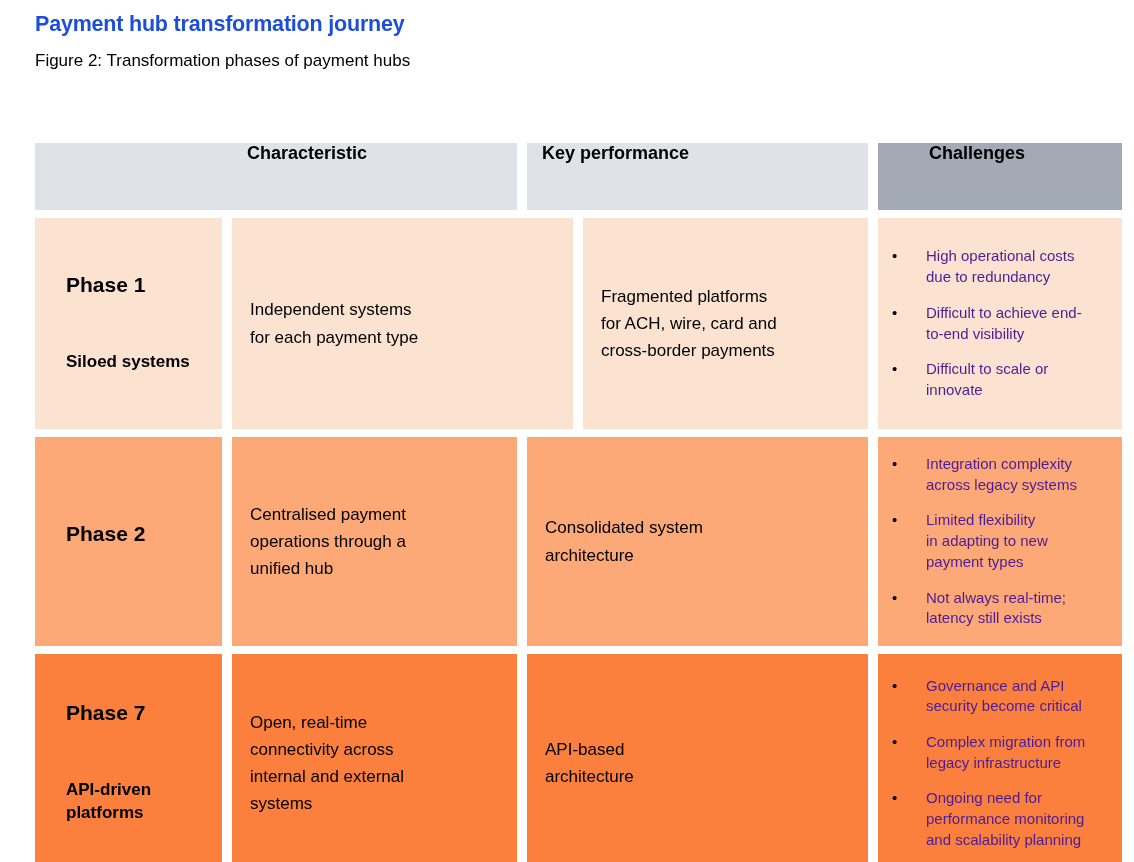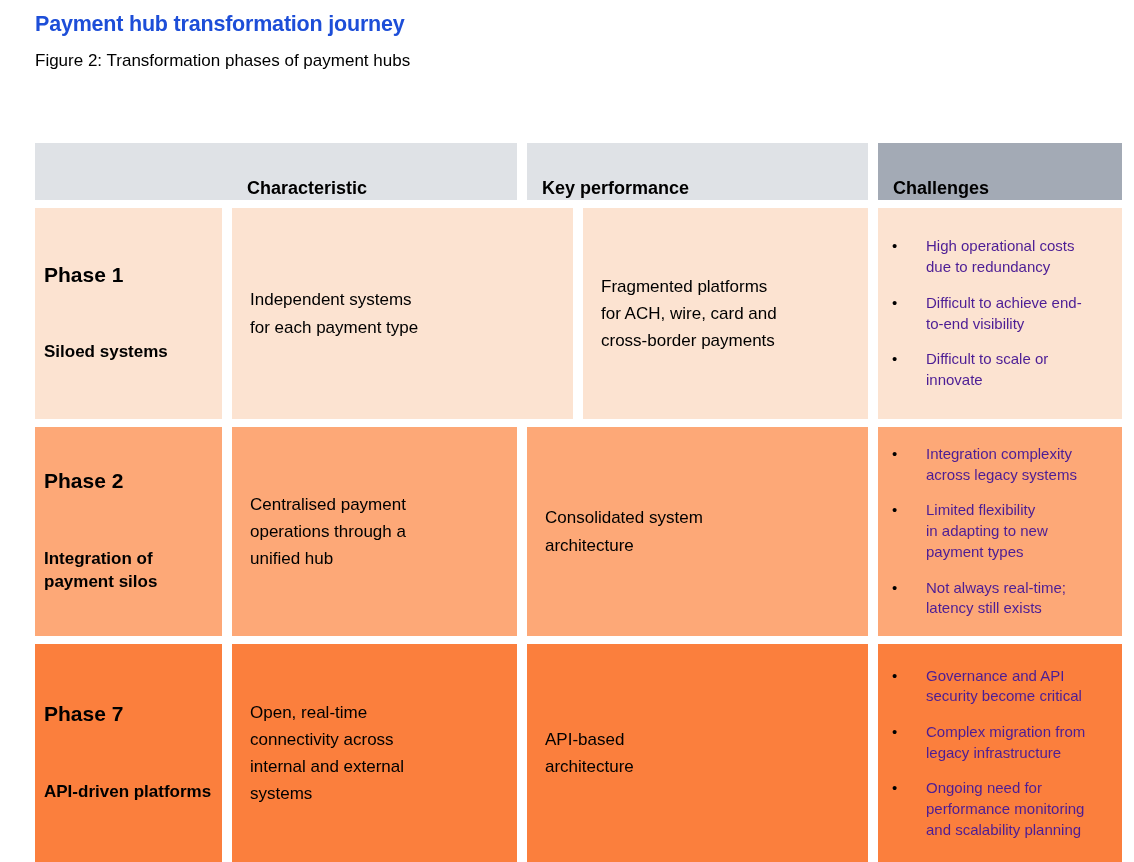--- a/index.html
+++ b/index.html
@@ -64,36 +64,37 @@
 
   
   .col-phase      { width: 187px; flex: 0 0 187px; }
   .col-char       { width: 285px; flex: 0 0 285px; }
   .col-innov      { width: 341px; flex: 0 0 341px; }
   .col-chall      { width: 244px; flex: 0 0 244px; }
 
   
   .header-row .cell {
     background: #dfe2e6;
-    height: 57px;
+    height: 67px;
     display: flex;
-    align-items: flex-end;
+    align-items: flex-start;
   }
   .header-row .col-phase {
     
   }
   .header-row .cell-label {
     font-size: 18px;
     font-weight: bold;
     line-height: 1.2;
     padding-left: 15px;
     color: #000;
   }
   .header-row .col-chall {
     background: #a3aab5;
+    padding-left: 36px;
   }
   .header-row .col-phase { padding-left: 0; }
 
   
   .header-row .col-phase { margin-right: -10px; width: 197px; flex: 0 0 197px; }
 
   
   .body-row .cell {
     display: flex;
     flex-direction: column;
@@ -102,21 +103,21 @@
 
   .row-phase1 .cell { background: #fce3d1; }
   .row-phase2 .cell { background: #fda877; }
   .row-phase3 .cell { background: #fb7f3d; }
 
   .row-phase1 .cell { height: 211px; }
   .row-phase2 .cell { height: 209px; }
   .row-phase3 .cell { height: 218px; }
 
   .phase-cell {
-    padding: 0 9px;
+    padding: 0 31px;
     gap: 16px;
   }
   .phase-name {
     font-size: 21px;
     font-weight: bold;
     line-height: 1.15;
     margin-bottom: 14px;
     color: #000;
   }
   .phase-sub {
@@ -224,22 +225,20 @@
           <span class="bullet-text">Difficult to scale or
 innovate</span>
         </li>
       </ul>
     </div>
   </div>
 
   <div class="matrix-row body-row row-phase2">
     <div class="cell col-phase phase-cell">
       <div class="phase-name">Phase 2</div>
-      <div class="phase-sub">Integration of
-payment silos</div>
     </div>
     <div class="cell col-char text-cell">
       <div class="body-text">Centralised payment
 operations through a
 unified hub</div>
     </div>
     <div class="cell col-innov text-cell">
       <div class="body-text">Consolidated system
 architecture</div>
     </div>

